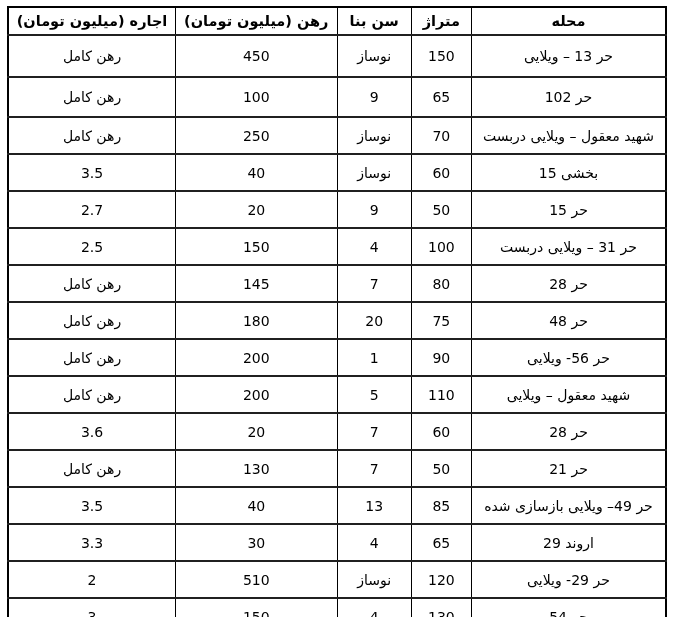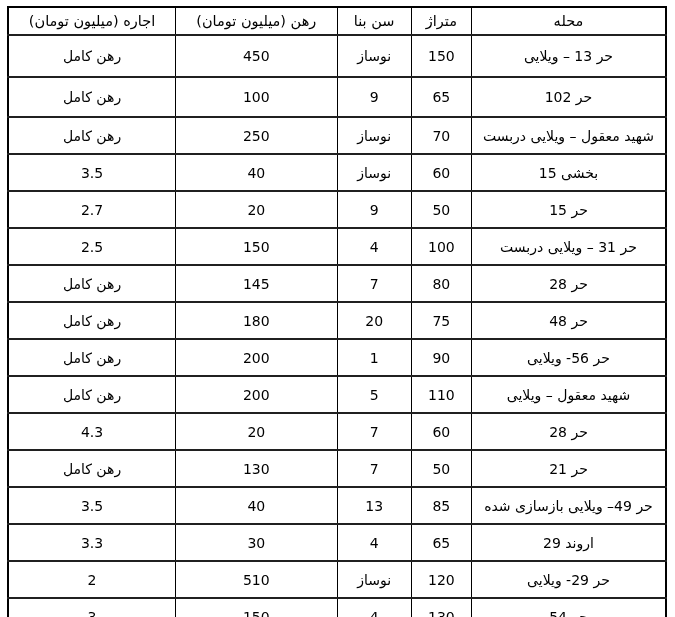--- a/index.html
+++ b/index.html
@@ -30,21 +30,21 @@
   table.listings td {
     border: 1px solid #000000;
     border-bottom: 2px solid #202020;
     text-align: center;
     vertical-align: middle;
     color: #000000;
     overflow: hidden;
     padding: 1px 3px;
   }
   table.listings th {
-    font-weight: normal;
+    font-weight: bold;
     font-size: 14.5px;
     height: 24px;
     white-space: nowrap;
   }
   table.listings td {
     font-size: 14px;
     height: 33px;
   }
   table.listings tbody tr:first-child td { height: 38px; }
   table.listings tbody tr:nth-child(2) td { height: 36px; }
@@ -139,21 +139,21 @@
           <td>110</td>
           <td>5</td>
           <td>200</td>
           <td>رهن کامل</td>
         </tr>
         <tr>
           <td>حر 28</td>
           <td>60</td>
           <td>7</td>
           <td>20</td>
-          <td>4.3</td>
+          <td>3.6</td>
         </tr>
         <tr>
           <td>حر 21</td>
           <td>50</td>
           <td>7</td>
           <td>130</td>
           <td>رهن کامل</td>
         </tr>
         <tr>
           <td>حر 49– ویلایی بازسازی شده</td>

